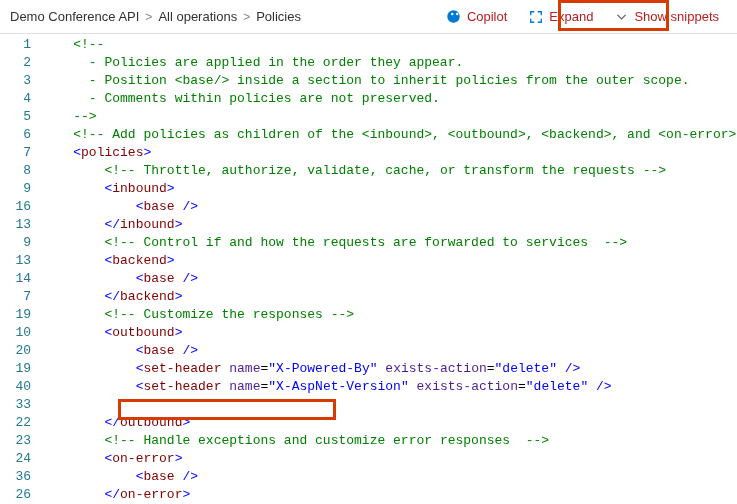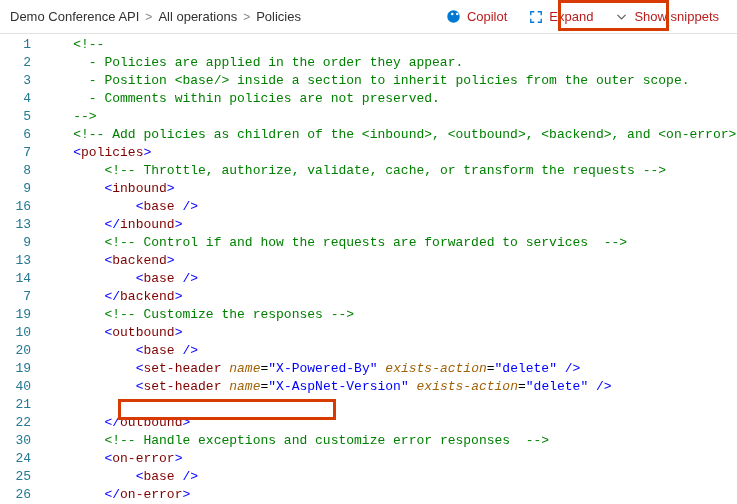--- a/index.html
+++ b/index.html
@@ -85,21 +85,21 @@
     .code {
       flex: 1;
       padding-top: 2px;
       white-space: pre;
       overflow: hidden;
     }
     .code div { height: 18px; }
     .c-comment { color: #008000; }
     .c-tag { color: #800000; }
     .c-bracket { color: #0000ff; }
-    .c-attr { color: #a16207; font-style: italic; }
+    .c-attr { color: #4c1d95; }
     .c-string { color: #0000ff; }
     .c-text { color: #000; }
     .container { position: relative; width: 737px; height: 504px; }
   </style>
 </head>
 <body>
 <div class="container">
 
 <div class="header">
   <div class="breadcrumb">
@@ -152,25 +152,25 @@
         <div>13</div>
         <div>9</div>
         <div>13</div>
         <div>14</div>
         <div>7</div>
         <div>19</div>
         <div>10</div>
         <div>20</div>
         <div>19</div>
         <div>40</div>
-        <div>21</div>
+        <div>33</div>
         <div>22</div>
-        <div>30</div>
+        <div>23</div>
         <div>24</div>
-        <div>25</div>
+        <div>36</div>
         <div>26</div>
       </div>
   <div class="code" id="code"><div><span>    </span><span class="c-comment">&lt;!--</span></div><div><span>      </span><span class="c-comment">- Policies are applied in the order they appear.</span></div><div><span>      </span><span class="c-comment">- Position &lt;base/&gt; inside a section to inherit policies from the outer scope.</span></div><div><span>      </span><span class="c-comment">- Comments within policies are not preserved.</span></div><div><span>    </span><span class="c-comment">--&gt;</span></div><div><span>    </span><span class="c-comment">&lt;!-- Add policies as children of the &lt;inbound&gt;, &lt;outbound&gt;, &lt;backend&gt;, and &lt;on-error&gt; ele</span></div><div><span>    </span><span class="c-bracket">&lt;</span><span class="c-tag">policies</span><span class="c-bracket">&gt;</span></div><div><span>        </span><span class="c-comment">&lt;!-- Throttle, authorize, validate, cache, or transform the requests --&gt;</span></div><div><span>        </span><span class="c-bracket">&lt;</span><span class="c-tag">inbound</span><span class="c-bracket">&gt;</span></div><div><span>            </span><span class="c-bracket">&lt;</span><span class="c-tag">base</span><span class="c-bracket"> /&gt;</span></div><div><span>        </span><span class="c-bracket">&lt;/</span><span class="c-tag">inbound</span><span class="c-bracket">&gt;</span></div><div><span>        </span><span class="c-comment">&lt;!-- Control if and how the requests are forwarded to services  --&gt;</span></div><div><span>        </span><span class="c-bracket">&lt;</span><span class="c-tag">backend</span><span class="c-bracket">&gt;</span></div><div><span>            </span><span class="c-bracket">&lt;</span><span class="c-tag">base</span><span class="c-bracket"> /&gt;</span></div><div><span>        </span><span class="c-bracket">&lt;/</span><span class="c-tag">backend</span><span class="c-bracket">&gt;</span></div><div><span>        </span><span class="c-comment">&lt;!-- Customize the responses --&gt;</span></div><div><span>        </span><span class="c-bracket">&lt;</span><span class="c-tag">outbound</span><span class="c-bracket">&gt;</span></div><div><span>            </span><span class="c-bracket">&lt;</span><span class="c-tag">base</span><span class="c-bracket"> /&gt;</span></div><div><span>            </span><span class="c-bracket">&lt;</span><span class="c-tag">set-header</span><span class="c-text"> </span><span class="c-attr">name</span><span class="c-text">=</span><span class="c-string">"X-Powered-By"</span><span class="c-text"> </span><span class="c-attr">exists-action</span><span class="c-text">=</span><span class="c-string">"delete"</span><span class="c-bracket"> /&gt;</span></div><div><span>            </span><span class="c-bracket">&lt;</span><span class="c-tag">set-header</span><span class="c-text"> </span><span class="c-attr">name</span><span class="c-text">=</span><span class="c-string">"X-AspNet-Version"</span><span class="c-text"> </span><span class="c-attr">exists-action</span><span class="c-text">=</span><span class="c-string">"delete"</span><span class="c-bracket"> /&gt;</span></div><div><span></span></div><div><span>        </span><span class="c-bracket">&lt;/</span><span class="c-tag">outbound</span><span class="c-bracket">&gt;</span></div><div><span>        </span><span class="c-comment">&lt;!-- Handle exceptions and customize error responses  --&gt;</span></div><div><span>        </span><span class="c-bracket">&lt;</span><span class="c-tag">on-error</span><span class="c-bracket">&gt;</span></div><div><span>            </span><span class="c-bracket">&lt;</span><span class="c-tag">base</span><span class="c-bracket"> /&gt;</span></div><div><span>        </span><span class="c-bracket">&lt;/</span><span class="c-tag">on-error</span><span class="c-bracket">&gt;</span></div></div>
 </div>
 
 <div class="highlight-box-1"></div>
 <div class="highlight-box-2"></div>
 
 </div>
 

